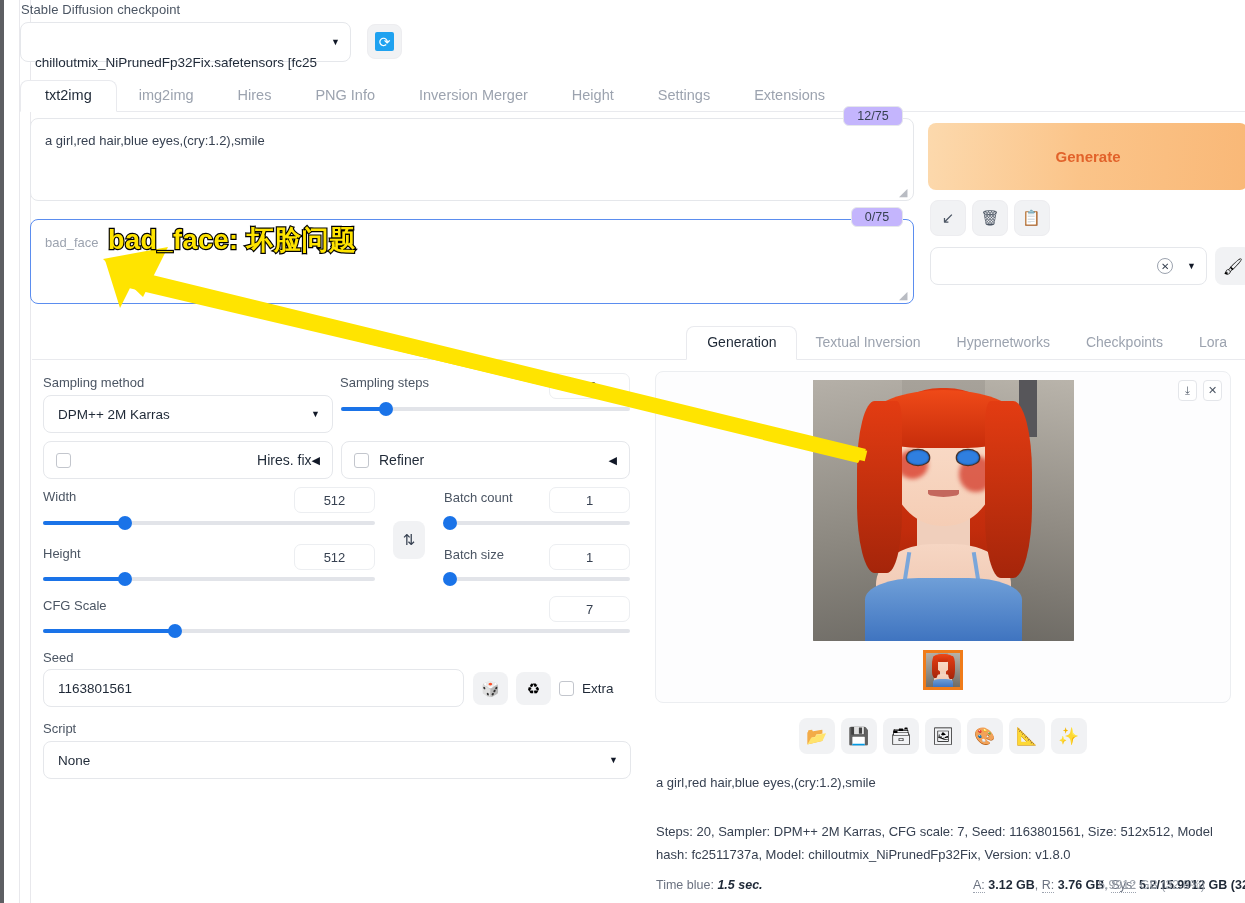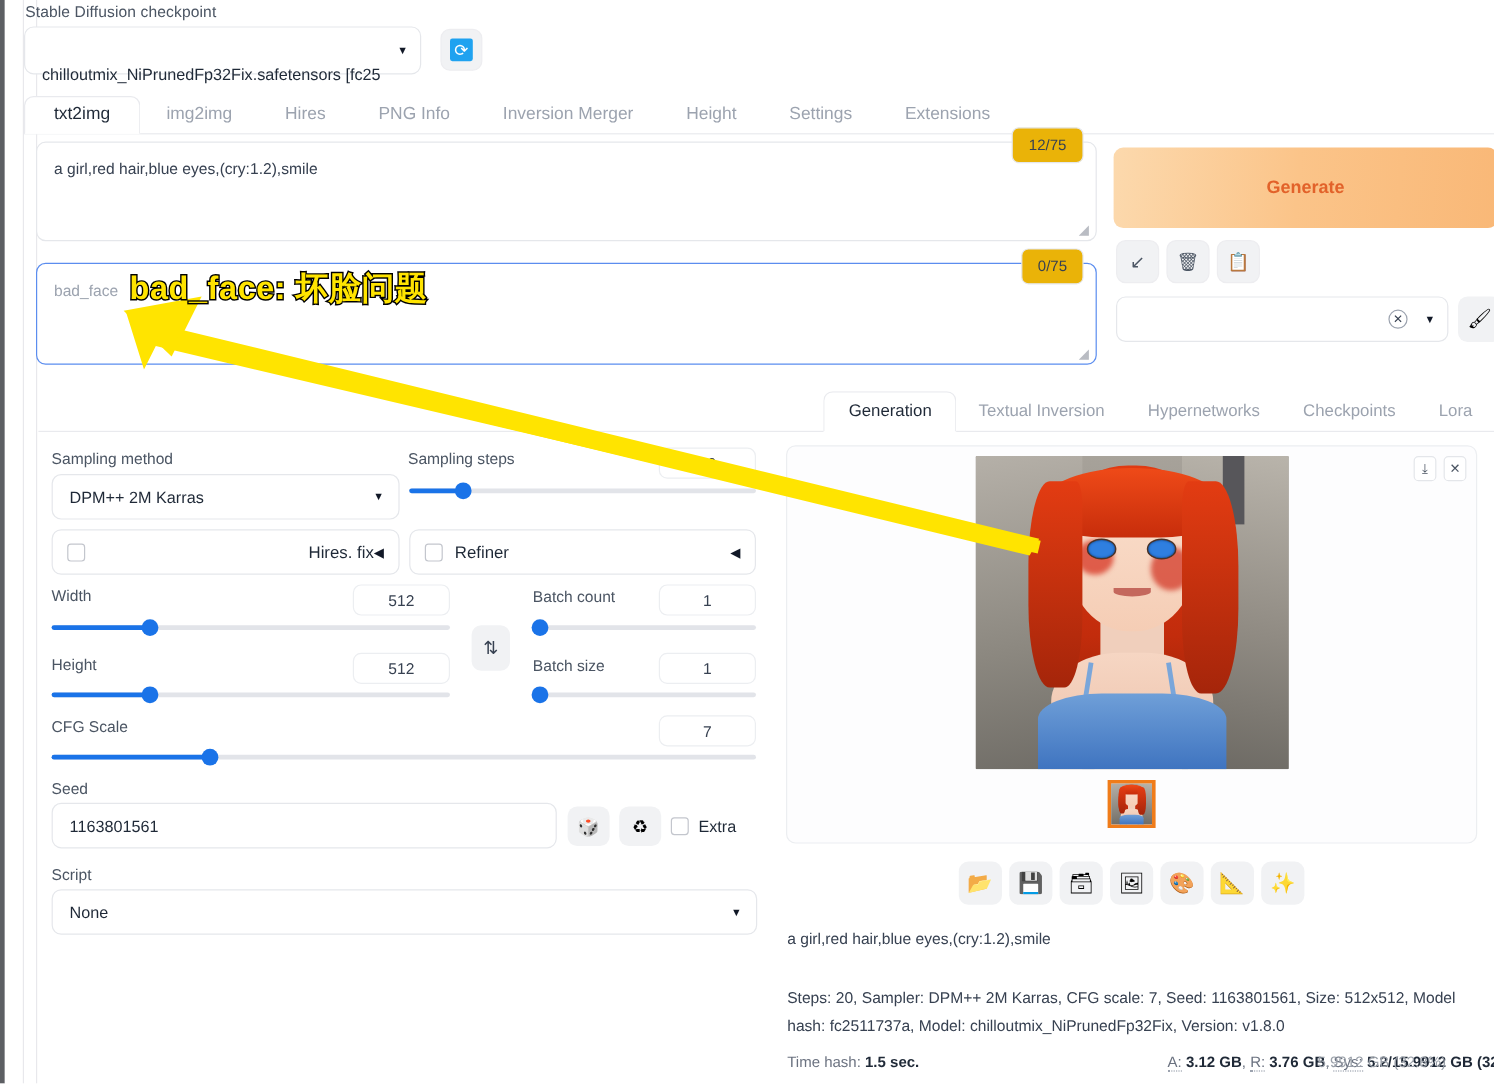--- a/index.html
+++ b/index.html
@@ -82,22 +82,22 @@
   #prompt-pos { left: 30px; top: 118px; width: 884px; height: 83px; }
   #prompt-neg {
     left: 30px; top: 219px; width: 884px; height: 85px;
     border: 1px solid #5b8def; color: #9ca3af; padding-top: 13px;
   }
   .resize-grip {
     position: absolute; right: 3px; bottom: 2px; width: 11px; height: 11px;
     color: #b9bcc3; font-size: 11px; line-height: 11px;
   }
   .token-counter {
-    position: absolute; height: 30px; padding: 0 9px;
-    background: #eab308; border: 1px solid #e5e7eb; border-radius: 6px;
+    position: absolute; height: 20px; padding: 0 9px;
+    background: #c4b5fd; border: 1px solid #e5e7eb; border-radius: 6px;
     font-size: 12.5px; color: #374151;
     display: flex; align-items: center; justify-content: center;
   }
   #tok-pos { left: 843px; top: 106px; width: 60px; }
   #tok-neg { left: 851px; top: 207px; width: 52px; }
 
   
   .generate-btn {
     position: absolute; left: 928px; top: 123px; width: 320px; height: 67px;
     border-radius: 8px;
@@ -239,21 +239,21 @@
     position: absolute; left: 656px; top: 775px; width: 580px;
     font-size: 13px; color: #374151;
   }
   .info-params {
     position: absolute; left: 656px; top: 821px; width: 572px;
     font-size: 13px; color: #374151; line-height: 1.75;
   }
   .time-taken {
     position: absolute; left: 656px; top: 878px; font-size: 12.5px; color: #6b7280;
   }
-  .time-taken b { color: #1f2937; }
+  .time-taken b { color: #1f2937; font-style: italic; }
   .mem-stats {
     position: absolute; left: 973px; top: 878px; font-size: 12.5px; color: #6b7280;
     white-space: nowrap;
   }
   .mem-stats b { color: #1f2937; }
   .u { border-bottom: 1px dotted #9ca3af; }
   .mem-overlap {
     position: absolute; left: 1098px; top: 878px; font-size: 12.5px;
     color: #9aa0a9; white-space: nowrap;
   }
@@ -542,21 +542,21 @@
         <span>📐</span>
       </div>
     <div class="tool-btn">
         <span>✨</span>
       </div>
   </div>
 
   <div class="info-prompt">a girl,red hair,blue eyes,(cry:1.2),smile</div>
   <div class="info-params">Steps: 20, Sampler: DPM++ 2M Karras, CFG scale: 7, Seed: 1163801561, Size: 512x512, Model hash: fc2511737a, Model: chilloutmix_NiPrunedFp32Fix, Version: v1.8.0</div>
   <div class="time-taken">
-    <span>Time hash:</span>
+    <span>Time blue:</span>
     <b>1.5 sec.</b>
   </div>
   <div class="mem-stats">
     <span class="u">A:</span>
     <b>3.12 GB</b>,
     <span class="u">R:</span>
     <b>3.76 GB</b>,
     <span class="u">Sys:</span>
     <b>5.2/15.9912 GB (32.8%)</b>
   </div>

